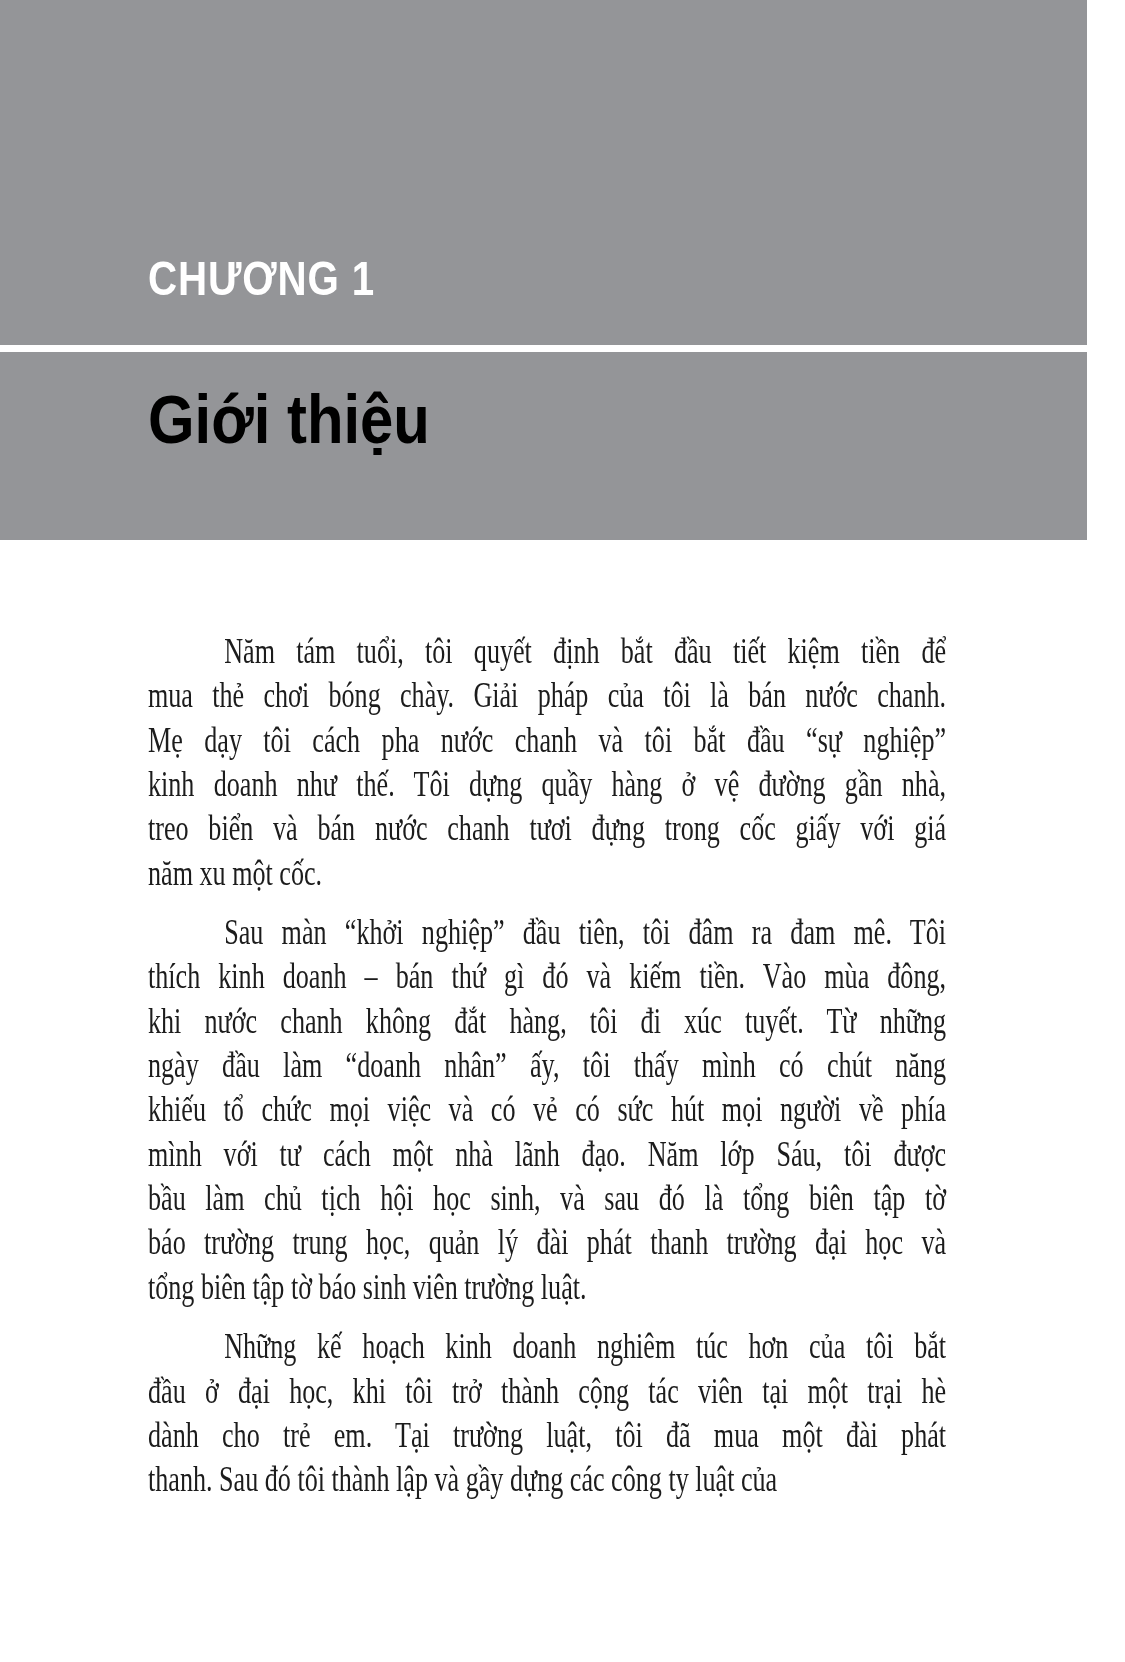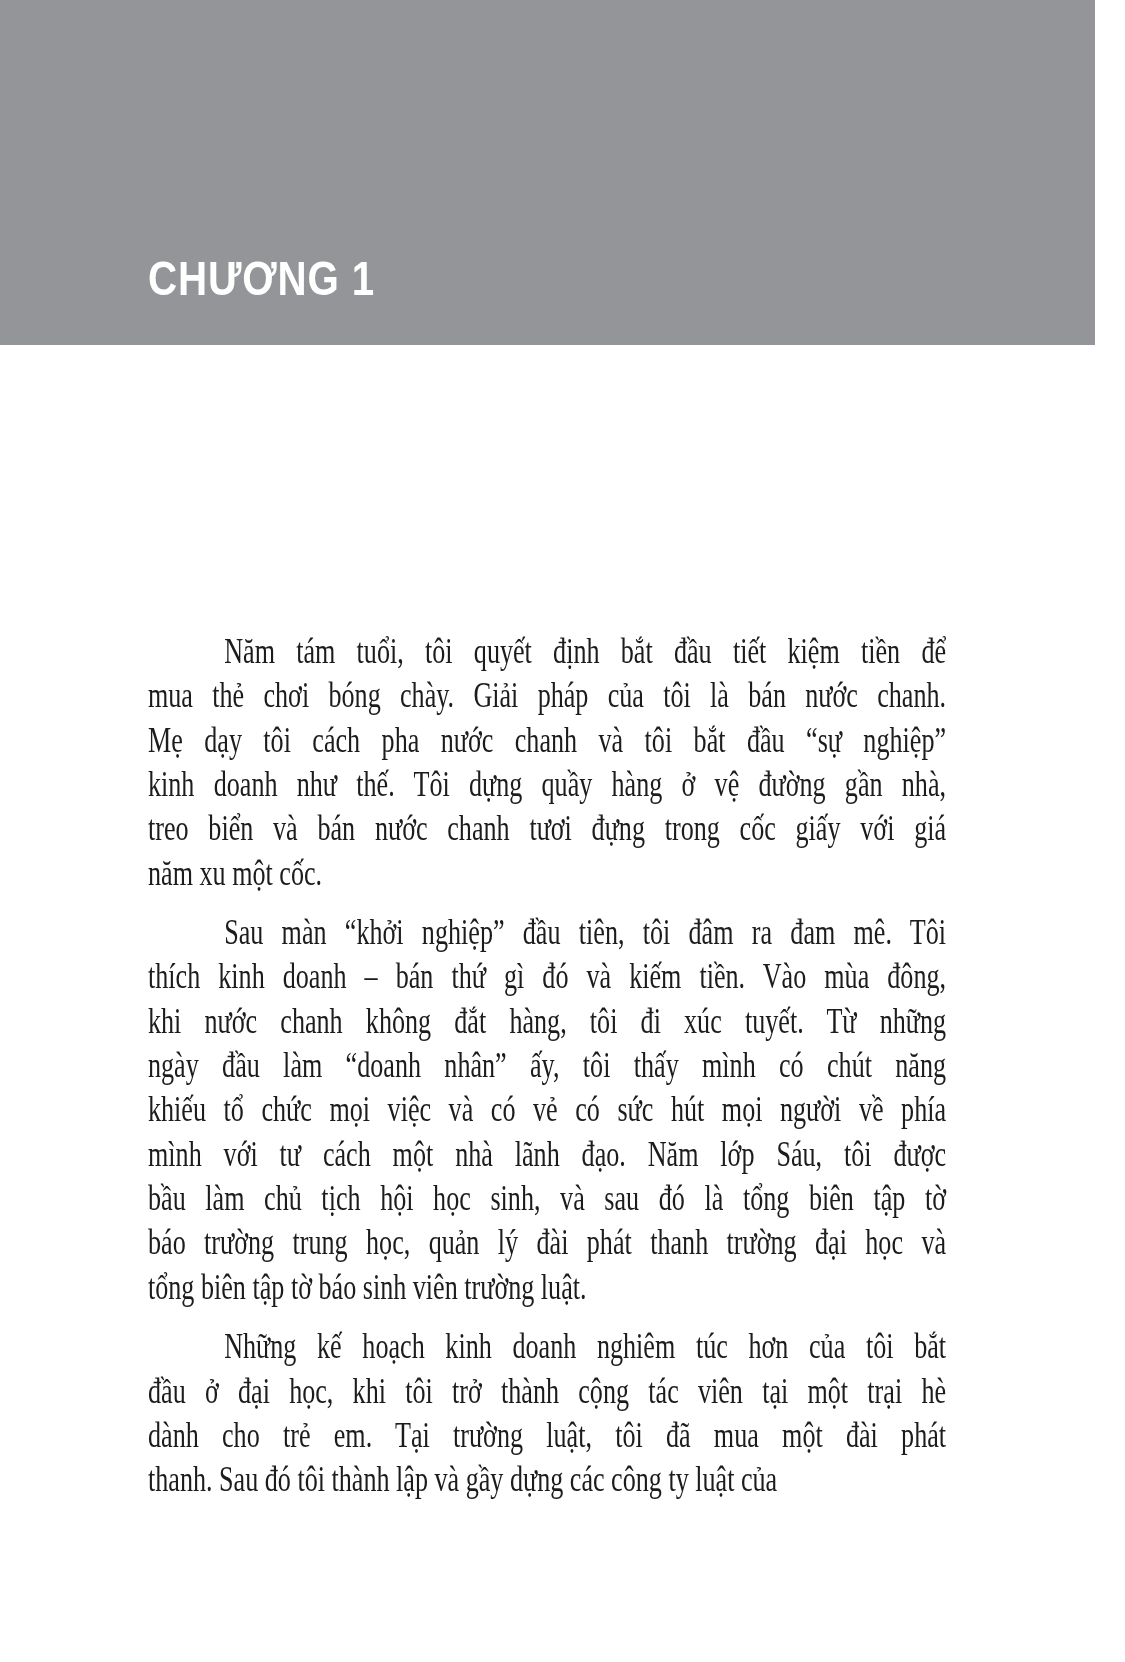--- a/index.html
+++ b/index.html
@@ -4,21 +4,20 @@
 <style>
   html, body { margin: 0; padding: 0; background: #ffffff; }
 
   .page {
     position: relative;
     width: 1087px;
     height: 1662px;
     background: #ffffff;
     overflow: hidden;
     font-family: "Liberation Serif", "DejaVu Serif", serif;
-    padding-left: 8px;
   }
 
   
   .band-top {
     position: absolute;
     top: 0; left: 0;
     width: 100%;
     height: 345px;
   }
   .divider {
@@ -90,20 +89,23 @@
 <body>
 
 <div class="page">
 
   <div class="band-top" style="background: rgb(148, 149, 152);">
     <div class="chapter-label" style="color: rgb(255, 255, 255);">CHƯƠNG 1</div>
   </div>
 
   <div class="divider" style="background: rgb(255, 255, 255);"></div>
 
+  <div class="band-title" style="background: rgb(148, 149, 152);">
+    <div class="chapter-title" style="color: rgb(0, 0, 0);">Giới thiệu</div>
+  </div>
 
   <div class="body-text" id="body-text" style="color: rgb(28, 28, 28);">
       <div class="paragraph">
         <div class="line line--first">Năm tám tuổi, tôi quyết định bắt đầu tiết kiệm tiền để</div>
         <div class="line">mua thẻ chơi bóng chày. Giải pháp của tôi là bán nước chanh.</div>
         <div class="line">Mẹ dạy tôi cách pha nước chanh và tôi bắt đầu “sự nghiệp”</div>
         <div class="line">kinh doanh như thế. Tôi dựng quầy hàng ở vệ đường gần nhà,</div>
         <div class="line">treo biển và bán nước chanh tươi đựng trong cốc giấy với giá</div>
         <div class="line line--last">năm xu một cốc.</div>
       </div>

